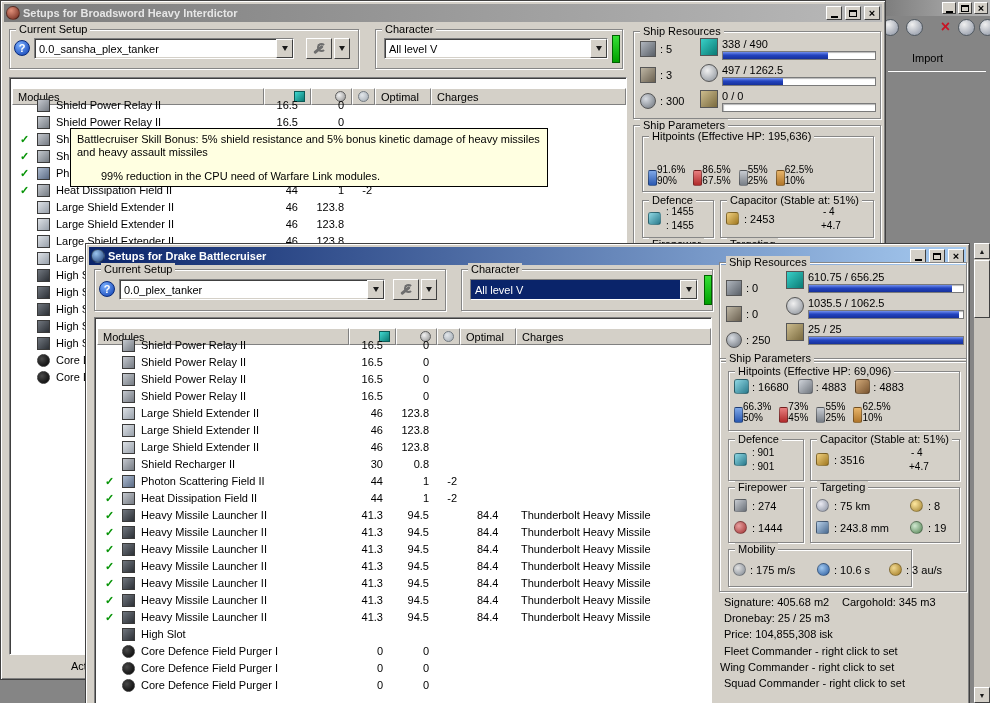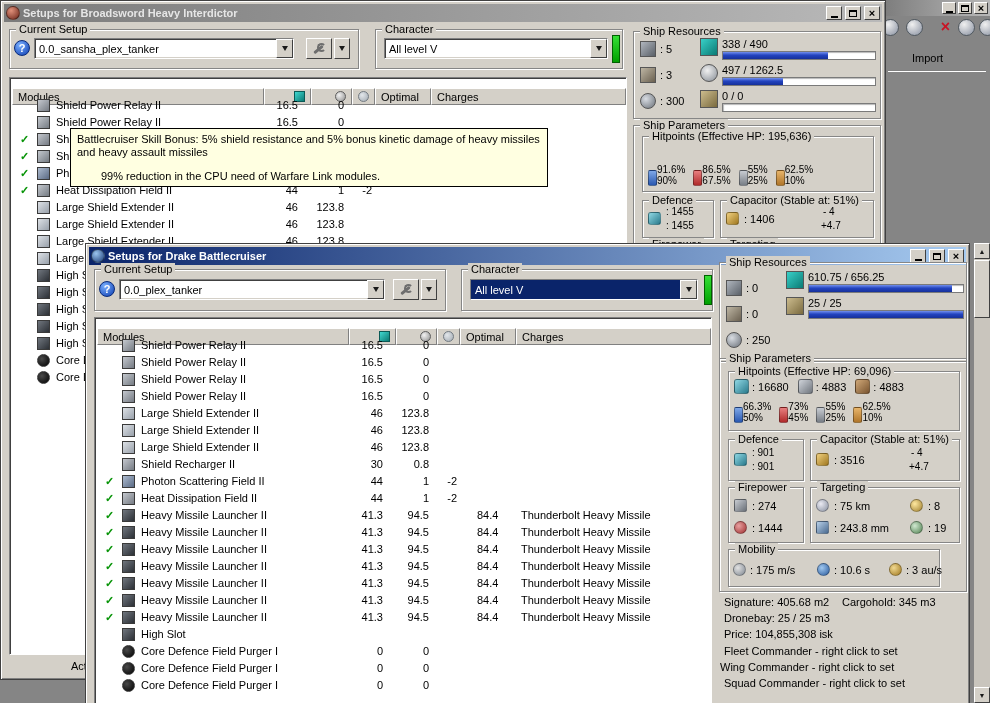--- a/index.html
+++ b/index.html
@@ -428,21 +428,21 @@
       </div>
       <div class="groupbox" style="left:8px;top:74px;width:72px;height:38px">
         <span class="gb-label">Defence</span>
         <span class="pi def-icon" style="position:absolute;left:5px;top:11px"></span>
         <span class="pv" style="left:23px;top:5px">: 1455</span>
         <span class="pv" style="left:23px;top:19px">: 1455</span>
       </div>
       <div class="groupbox" style="left:86px;top:74px;width:154px;height:38px">
         <span class="gb-label">Capacitor (Stable at: 51%)</span>
         <span class="pi cap-icon" style="position:absolute;left:5px;top:11px"></span>
-        <span class="pv11" style="left:23px;top:12px">: 1406</span>
+        <span class="pv11" style="left:23px;top:12px">: 2453</span>
         <span class="pv" style="left:102px;top:5px">- 4</span>
         <span class="pv" style="left:100px;top:19px">+4.7</span>
       </div>
       <div class="groupbox" style="left:8px;top:118px;width:72px;height:56px">
         <span class="gb-label">Firepower</span>
       </div>
       <div class="groupbox" style="left:86px;top:118px;width:154px;height:56px">
         <span class="gb-label">Targeting</span>
       </div>
     </div>
@@ -686,20 +686,29 @@
             <span>: 250</span>
           </div>
         </div>
       <div class="barcol" style="left:66px;top:8px;width:178px" id="dk-bars">
           <div class="bar-row">
             <span class="ri rbig ri-cpu"></span>
             <span class="bar-stack">
               <span class="bar-text">610.75 / 656.25</span>
               <span class="pbar">
                 <span class="pbar-fill" style="width:93.06666666666666%"></span>
+              </span>
+            </span>
+          </div>
+          <div class="bar-row">
+            <span class="ri rbig ri-pg"></span>
+            <span class="bar-stack">
+              <span class="bar-text">1035.5 / 1062.5</span>
+              <span class="pbar">
+                <span class="pbar-fill" style="width:97.45882352941176%"></span>
               </span>
             </span>
           </div>
           <div class="bar-row">
             <span class="ri rbig ri-drone"></span>
             <span class="bar-stack">
               <span class="bar-text">25 / 25</span>
               <span class="pbar">
                 <span class="pbar-fill" style="width:100%"></span>
               </span>
@@ -789,21 +798,21 @@
           <span class="pi targets-icon" style="position:absolute;left:96px;top:1px"></span>
           <span class="pv11" style="left:114px;top:2px">: 8</span>
         </span>
         <span class="tg-row" style="top:32px">
           <span class="pi scan-icon" style="position:absolute;left:2px;top:1px"></span>
           <span class="pv11" style="left:20px;top:2px">: 243.8 mm</span>
           <span class="pi lock-icon" style="position:absolute;left:96px;top:1px"></span>
           <span class="pv11" style="left:114px;top:2px">: 19</span>
         </span>
       </div>
-      <div class="groupbox" style="left:8px;top:190px;width:212px;height:38px">
+      <div class="groupbox" style="left:8px;top:190px;width:184px;height:38px">
         <span class="gb-label">Mobility</span>
         <span class="mb-item" style="left:4px">
             <span class="pi speed-icon"></span>
             <span>: 175 m/s</span>
           </span>
         <span class="mb-item" style="left:88px">
             <span class="pi agility-icon"></span>
             <span>: 10.6 s</span>
           </span>
         <span class="mb-item" style="left:160px">

